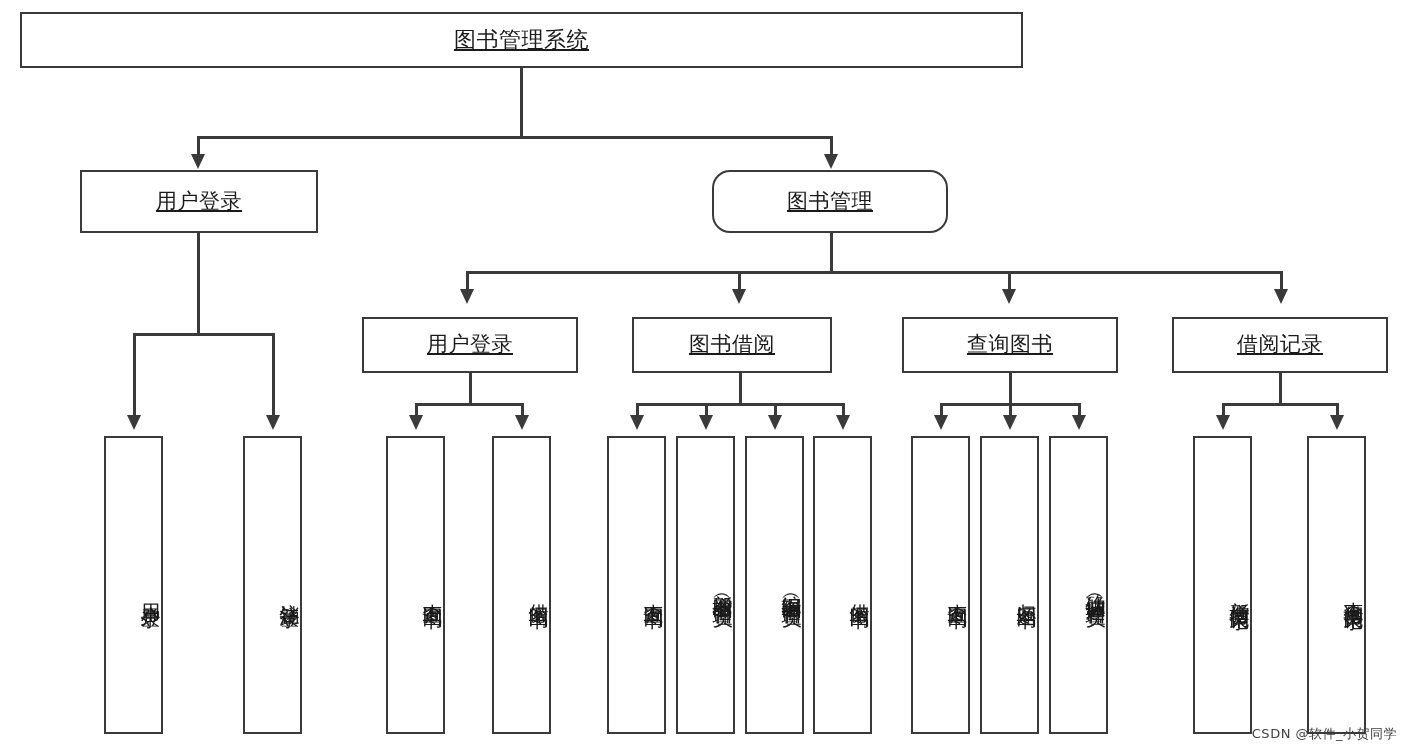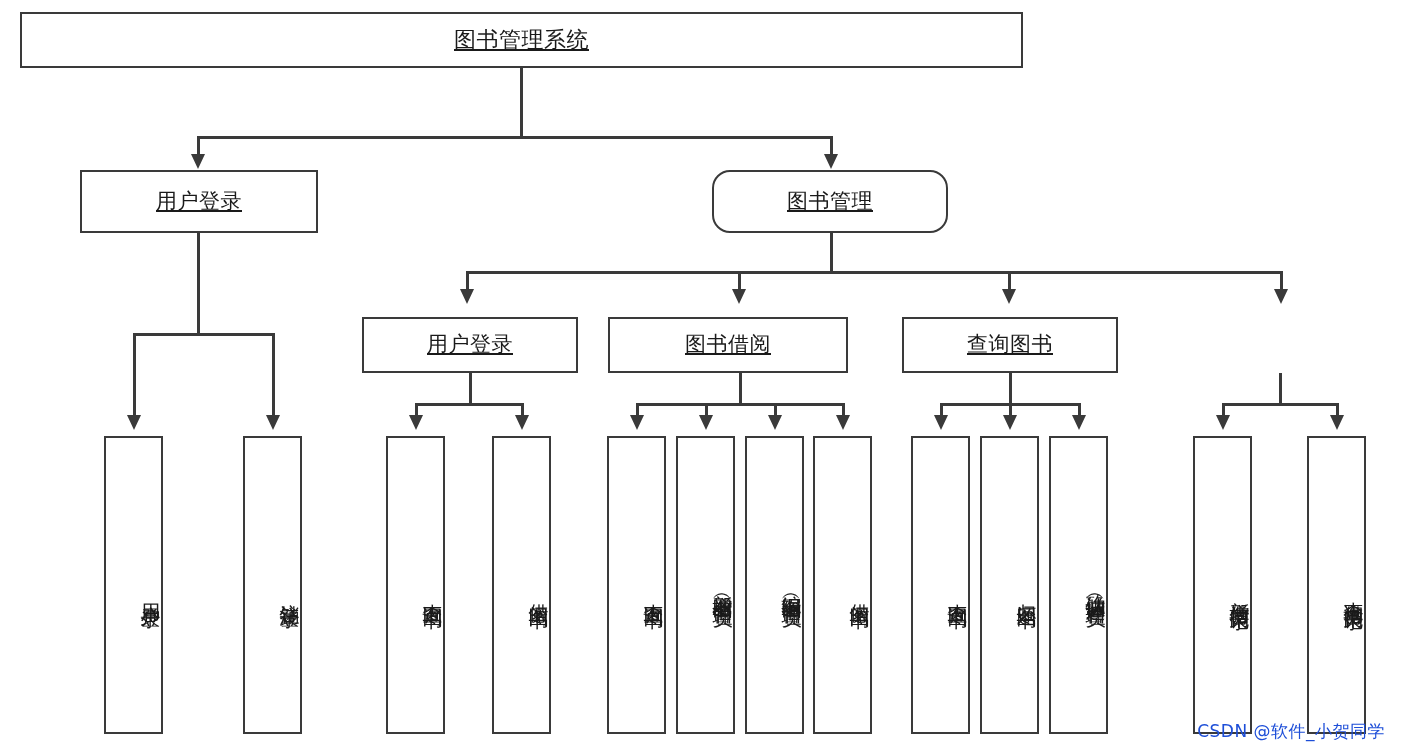--- a/index.html
+++ b/index.html
@@ -64,24 +64,24 @@
     position: absolute;
     width: 0;
     height: 0;
     border-left: 7px solid transparent;
     border-right: 7px solid transparent;
     border-top: 15px solid #3a3a3a;
   }
   
   #watermark {
     position: absolute;
-    right: 20px;
+    right: 8px;
     bottom: 4px;
-    font-size: 17px;
-    color: #1d4ed8;
+    font-size: 13px;
+    color: #404040;
     white-space: nowrap;
     letter-spacing: 0.5px;
   }
 </style>
 </head>
 <body>
 
 <div id="canvas">
 
   <div class="node h root" style="left:20px; top:12px; width:1003px; height:56px;">图书管理系统</div>
@@ -114,22 +114,23 @@
   <div class="edge vline" style="left:738px; top:271px; height:20px;"></div>
   <div class="arrow" style="left:732px; top:289px;"></div>
 
   <div class="edge vline" style="left:1008px; top:271px; height:20px;"></div>
   <div class="arrow" style="left:1002px; top:289px;"></div>
 
   <div class="edge vline" style="left:1280px; top:271px; height:20px;"></div>
   <div class="arrow" style="left:1274px; top:289px;"></div>
 
   <div class="node h" style="left:362px; top:317px; width:216px; height:56px;">用户登录</div>
-  <div class="node h" style="left:608px; top:317px; width:240px; height:56px;">图书借阅</div>
+  <div class="node h" style="left:632px; top:317px; width:200px; height:56px;">图书借阅</div>
   <div class="node h" style="left:902px; top:317px; width:216px; height:56px;">查询图书</div>
+  <div class="node h" style="left:1172px; top:317px; width:216px; height:56px;">借阅记录</div>
 
   <div class="edge vline" style="left:469px; top:373px; height:32px;"></div>
   <div class="edge hline" style="left:415px; top:403px; width:108px;"></div>
   <div class="edge vline" style="left:415px; top:403px; height:16px;"></div>
   <div class="arrow" style="left:409px; top:415px;"></div>
   <div class="edge vline" style="left:521px; top:403px; height:16px;"></div>
   <div class="arrow" style="left:515px; top:415px;"></div>
 
   <div class="edge vline" style="left:739px; top:373px; height:32px;"></div>
   <div class="edge hline" style="left:636px; top:403px; width:208px;"></div>

